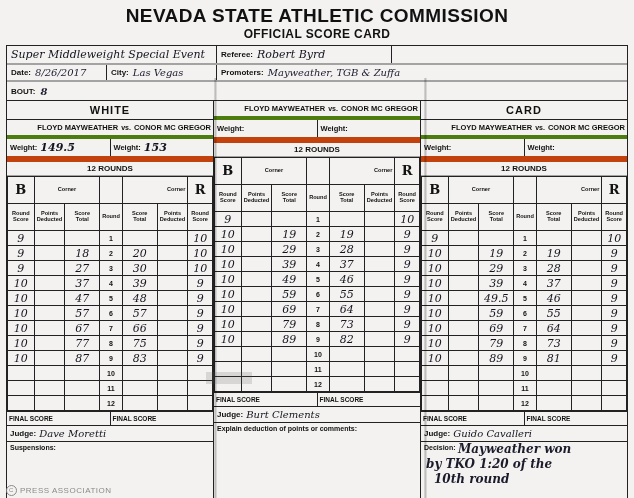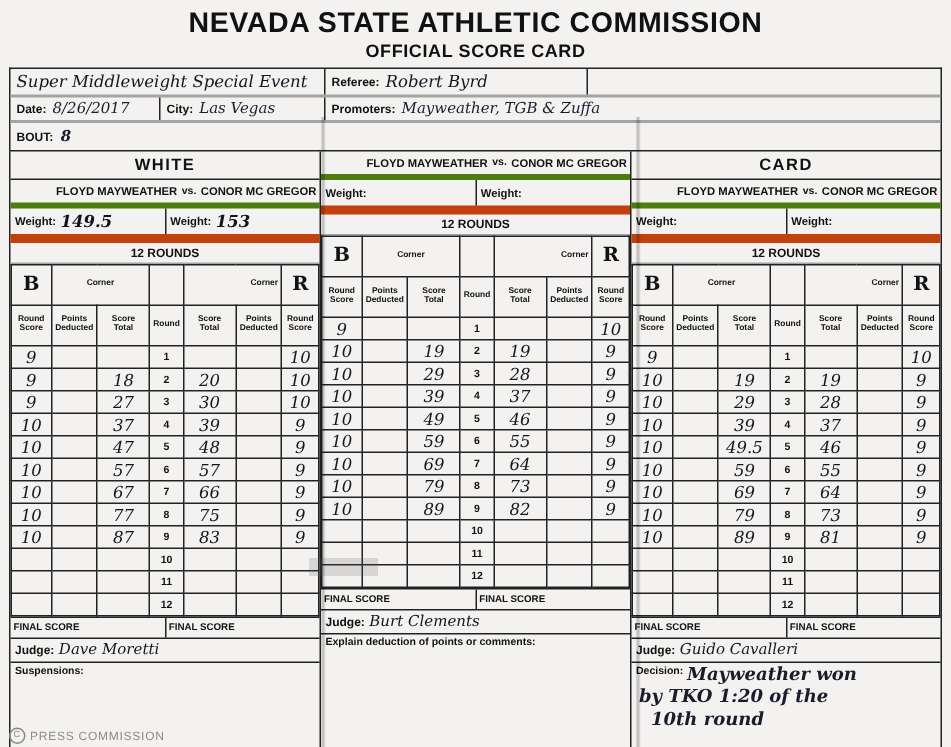--- a/index.html
+++ b/index.html
@@ -677,15 +677,15 @@
         <div class="notes"><span>Decision:</span><div class="hw" style="margin-top:-9px;margin-left:34px;">Mayweather won<br><span style="margin-left:-32px;display:inline-block">by TKO 1:20 of the</span><br><span style="margin-left:-24px;display:inline-block">10th round</span></div></div>
       </div>
     </div>
 
   <div class="fold" style="left:214px"></div>
   <div class="fold" style="left:424px"></div>
   <div class="smudge" style="left:206px;top:372px;width:46px;height:12px;"></div>
 
   <div class="credit">
     <span class="c">C</span>
-    <span>PRESS COMMISSION</span>
+    <span>PRESS ASSOCIATION</span>
   </div>
 </div>
 
 </body></html>

